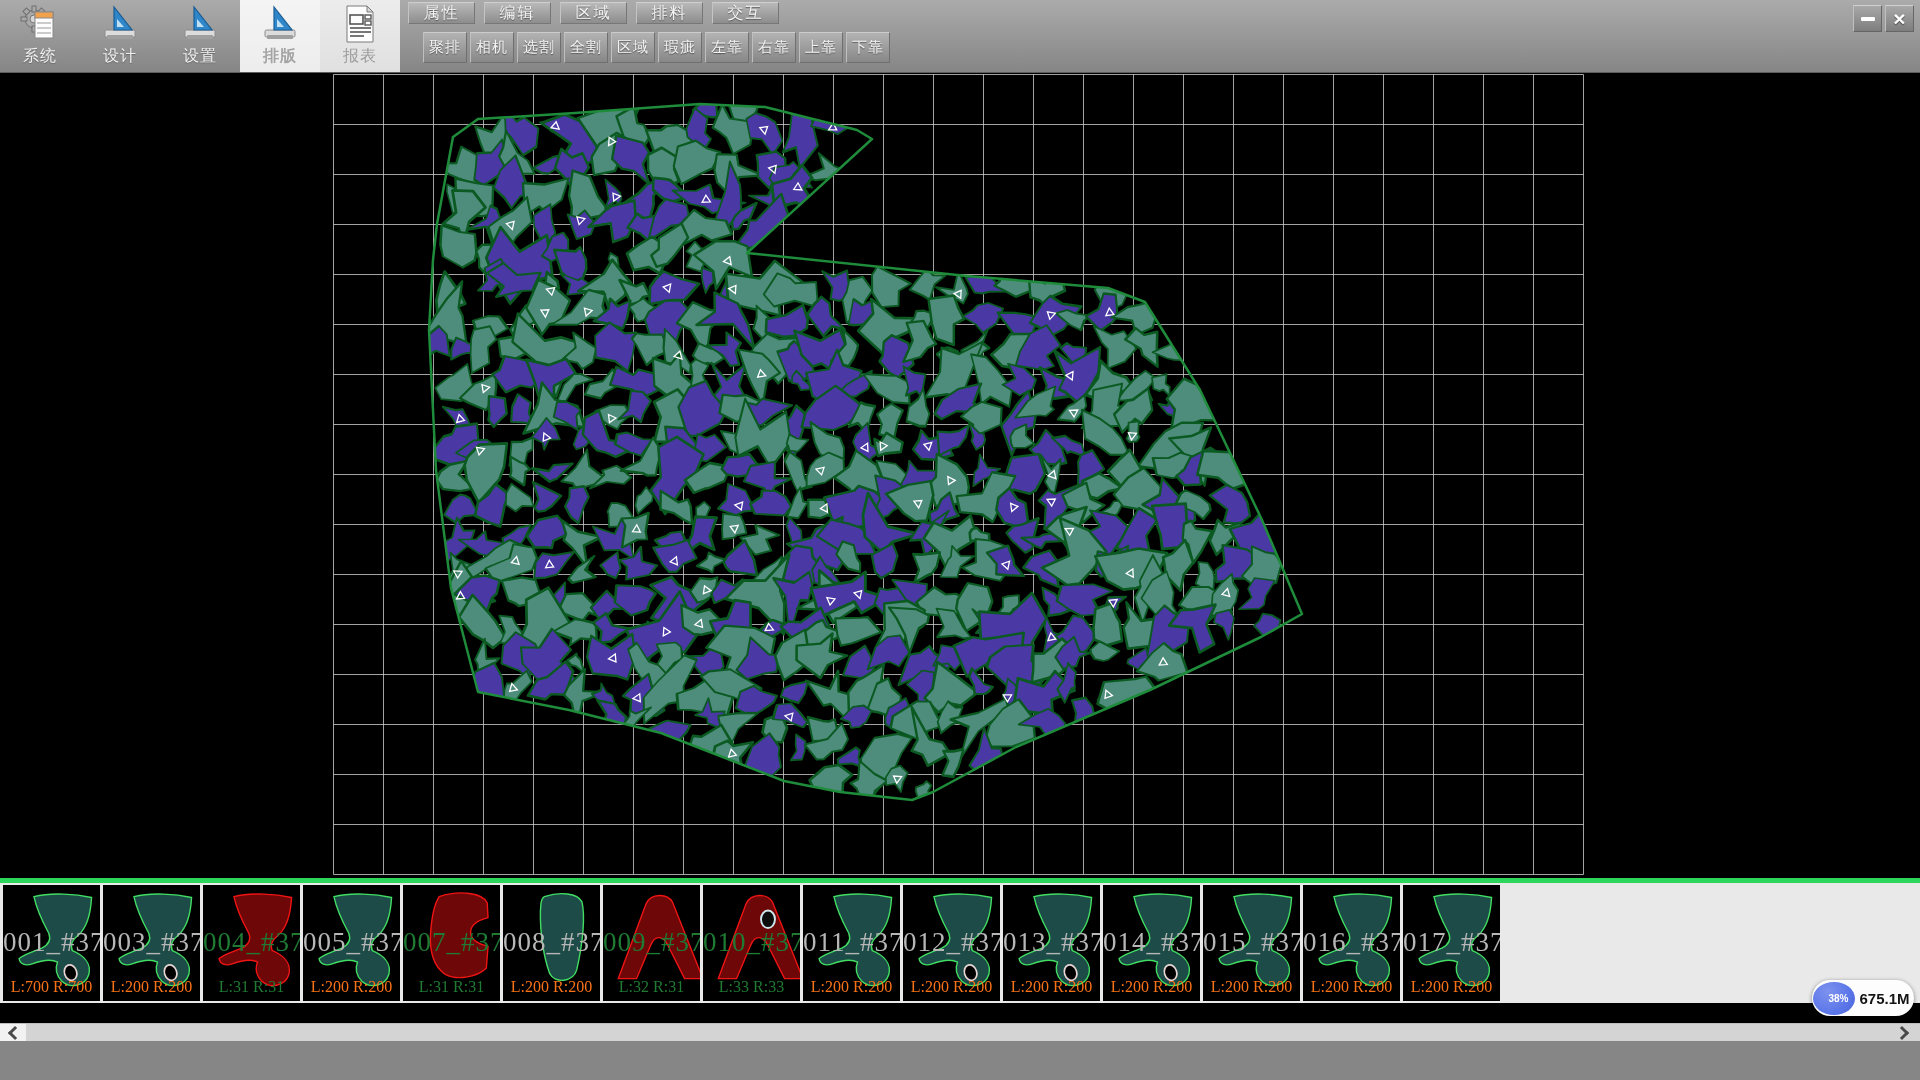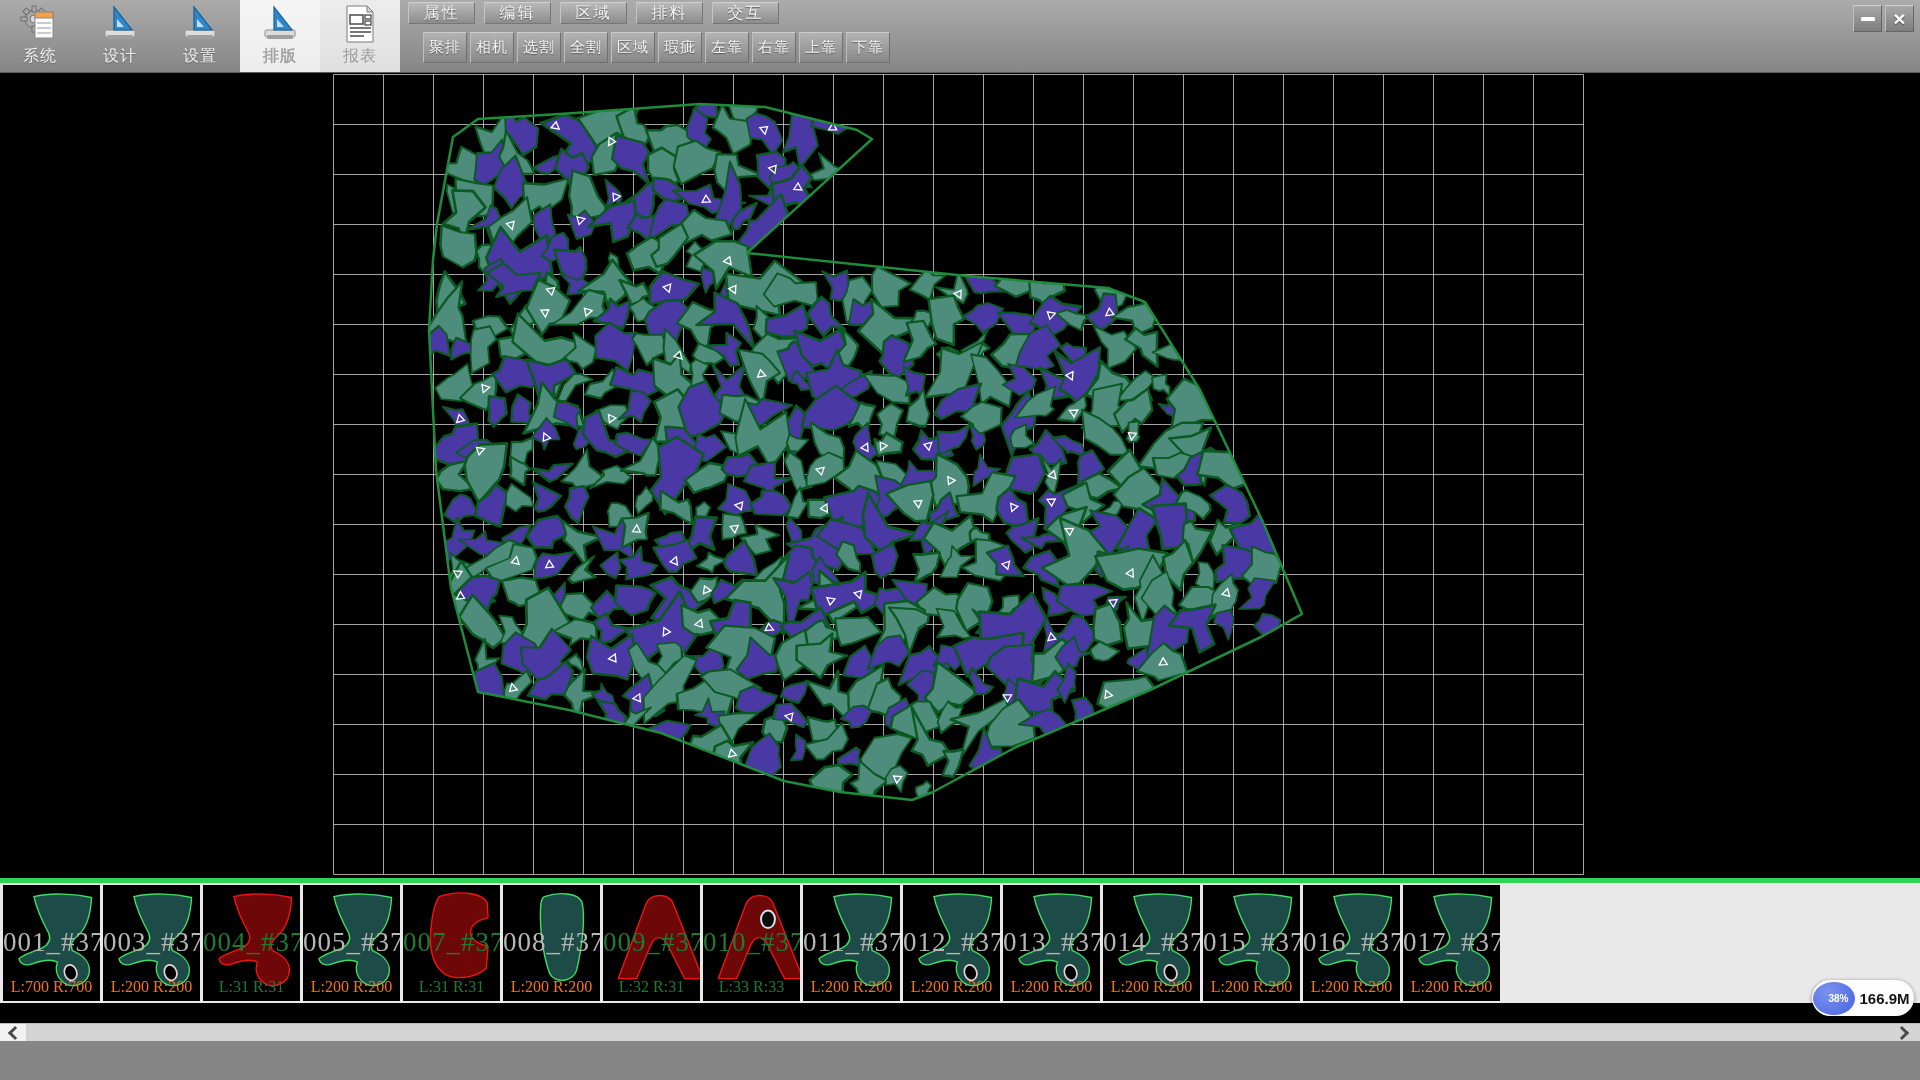--- a/index.html
+++ b/index.html
@@ -831,16 +831,16 @@
       <div class="chev-l"></div>
     </div>
     <div class="sbtn-right">
       <div class="chev-r"></div>
     </div>
   </div>
   <div class="bottombar"></div>
 
   <div class="badge">
     <div class="pct">38%</div>
-    <div class="mem">166.9M</div>
+    <div class="mem">675.1M</div>
   </div>
 
 </div>
 
 </body></html>

